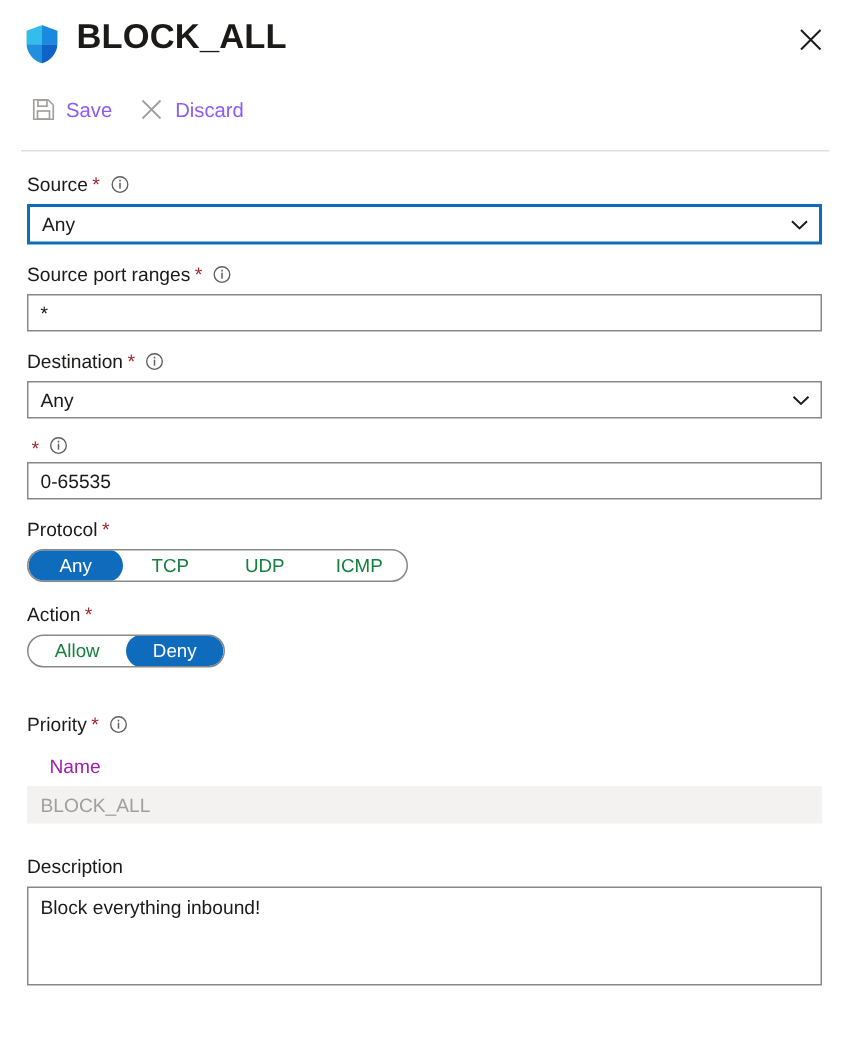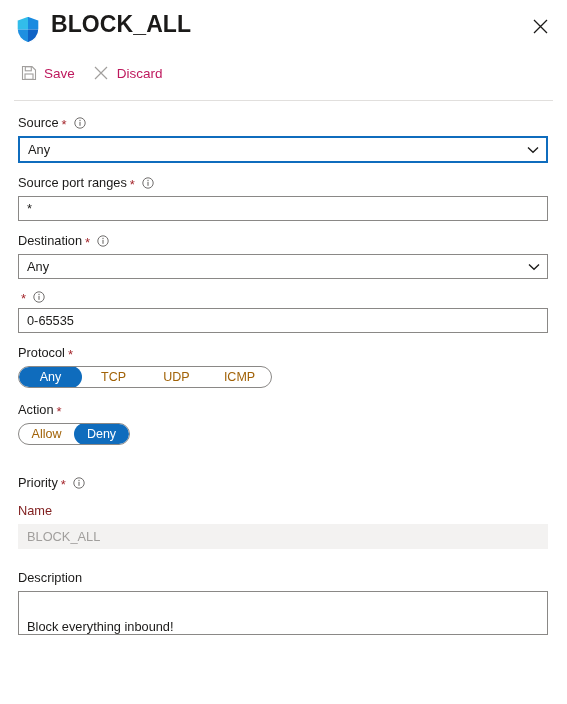--- a/index.html
+++ b/index.html
@@ -88,55 +88,54 @@
     align-items: center;
     justify-content: center;
     flex: 0 0 auto;
   }
   .cmd .cmd-icon svg { display: block; }
   .cmd .cmd-label {
     font-size: 13.5px;
     color: #1b1a19;
     white-space: nowrap;
   }
-  .cmd.disabled .cmd-label { color: #be185d; }
+  .cmd.disabled .cmd-label { color: #8b5cf6; }
 
   .divider {
     height: 1px;
     background: #e1dfdd;
     margin: 12px 14px 0 14px;
   }
 
   
   .form {
     padding: 14px 19px 0 18px;
   }
   .field { margin-bottom: 12px; }
   .field-label {
     font-size: 12.8px;
     color: #1b1a19;
     line-height: 16px;
     margin-bottom: 5px;
     display: flex;
-    align-items: center;
   }
   .field-label .req {
     color: #a4262c;
     margin-left: 3px;
     font-size: 13px;
     line-height: 12px;
     position: relative;
     top: 2px;
   }
   .field-label .info-icon {
     margin-left: 7px;
     display: inline-flex;
     align-items: center;
   }
-  .field-label.muted { color: #7f1d1d; }
+  .field-label.muted { color: #a21caf; margin-left: 15px; }
 
   .control {
     position: relative;
     height: 25px;
     border: 1px solid #8a8886;
     background: #ffffff;
     display: flex;
     align-items: center;
     box-sizing: border-box;
   }
@@ -159,57 +158,57 @@
   .control.disabled .value { color: #a19f9d; }
   .chevron {
     width: 26px;
     display: flex;
     align-items: center;
     justify-content: center;
     flex: 0 0 auto;
   }
 
   .textarea-control {
-    height: 44px;
-    align-items: flex-end;
+    height: 66px;
+    align-items: flex-start;
   }
   .textarea-control .value {
     padding-top: 5px;
     white-space: pre-wrap;
   }
 
   
   .pill-group {
     display: inline-flex;
     align-items: center;
     border: 1px solid #8a8886;
     border-radius: 13px;
     height: 22px;
     padding: 0;
     box-sizing: border-box;
     background: #fff;
     overflow: hidden;
   }
   .pill {
     font-size: 12.5px;
-    color: #a16207;
+    color: #15803d;
     height: 22px;
     line-height: 22px;
     text-align: center;
     cursor: pointer;
     border-radius: 13px;
     box-sizing: border-box;
     user-select: none;
   }
   .pill.selected {
     background: #0f6cbd;
     color: #ffffff;
   }
   .protocol-group .pill { width: 63px; }
-  .action-group .pill { width: 55px; }
+  .action-group .pill { width: 65px; }
 </style>
 </head>
 <body>
 
 <div class="header">
   <div class="title-row">
     <span class="shield-icon">
       <svg width="26" height="29" viewBox="0 0 26 29">
         <defs>
           <clipPath id="shieldClip">

